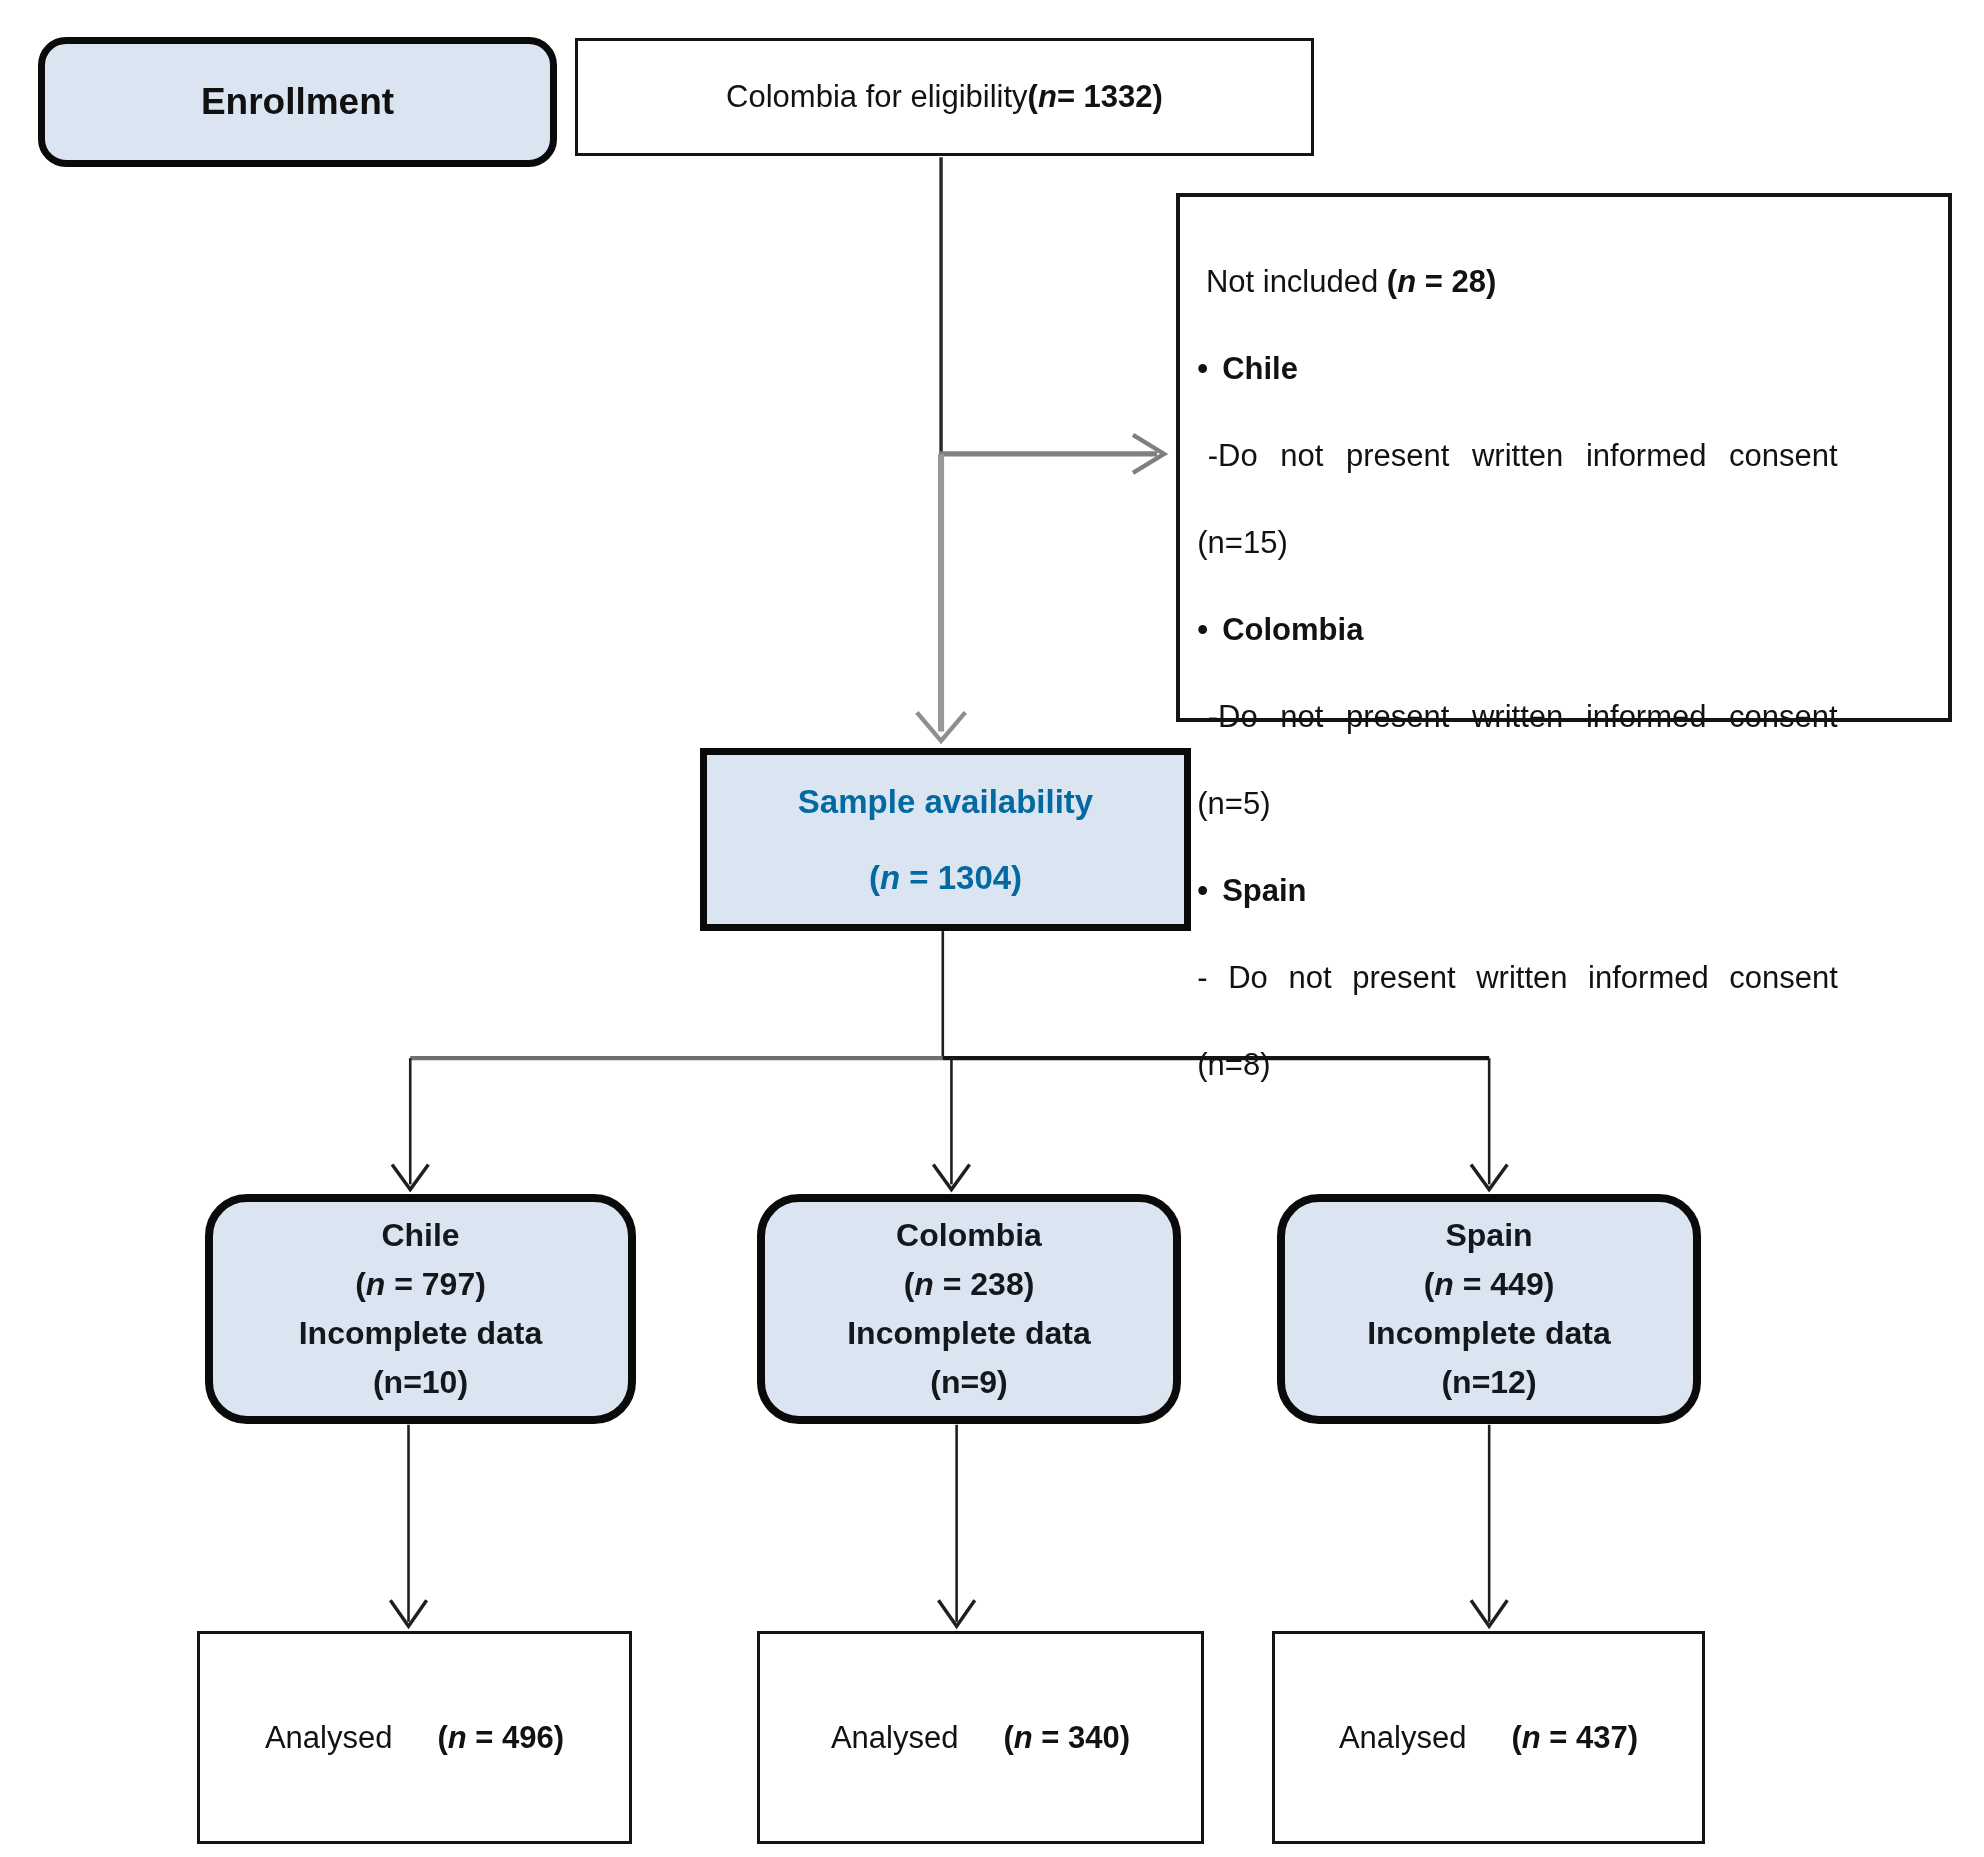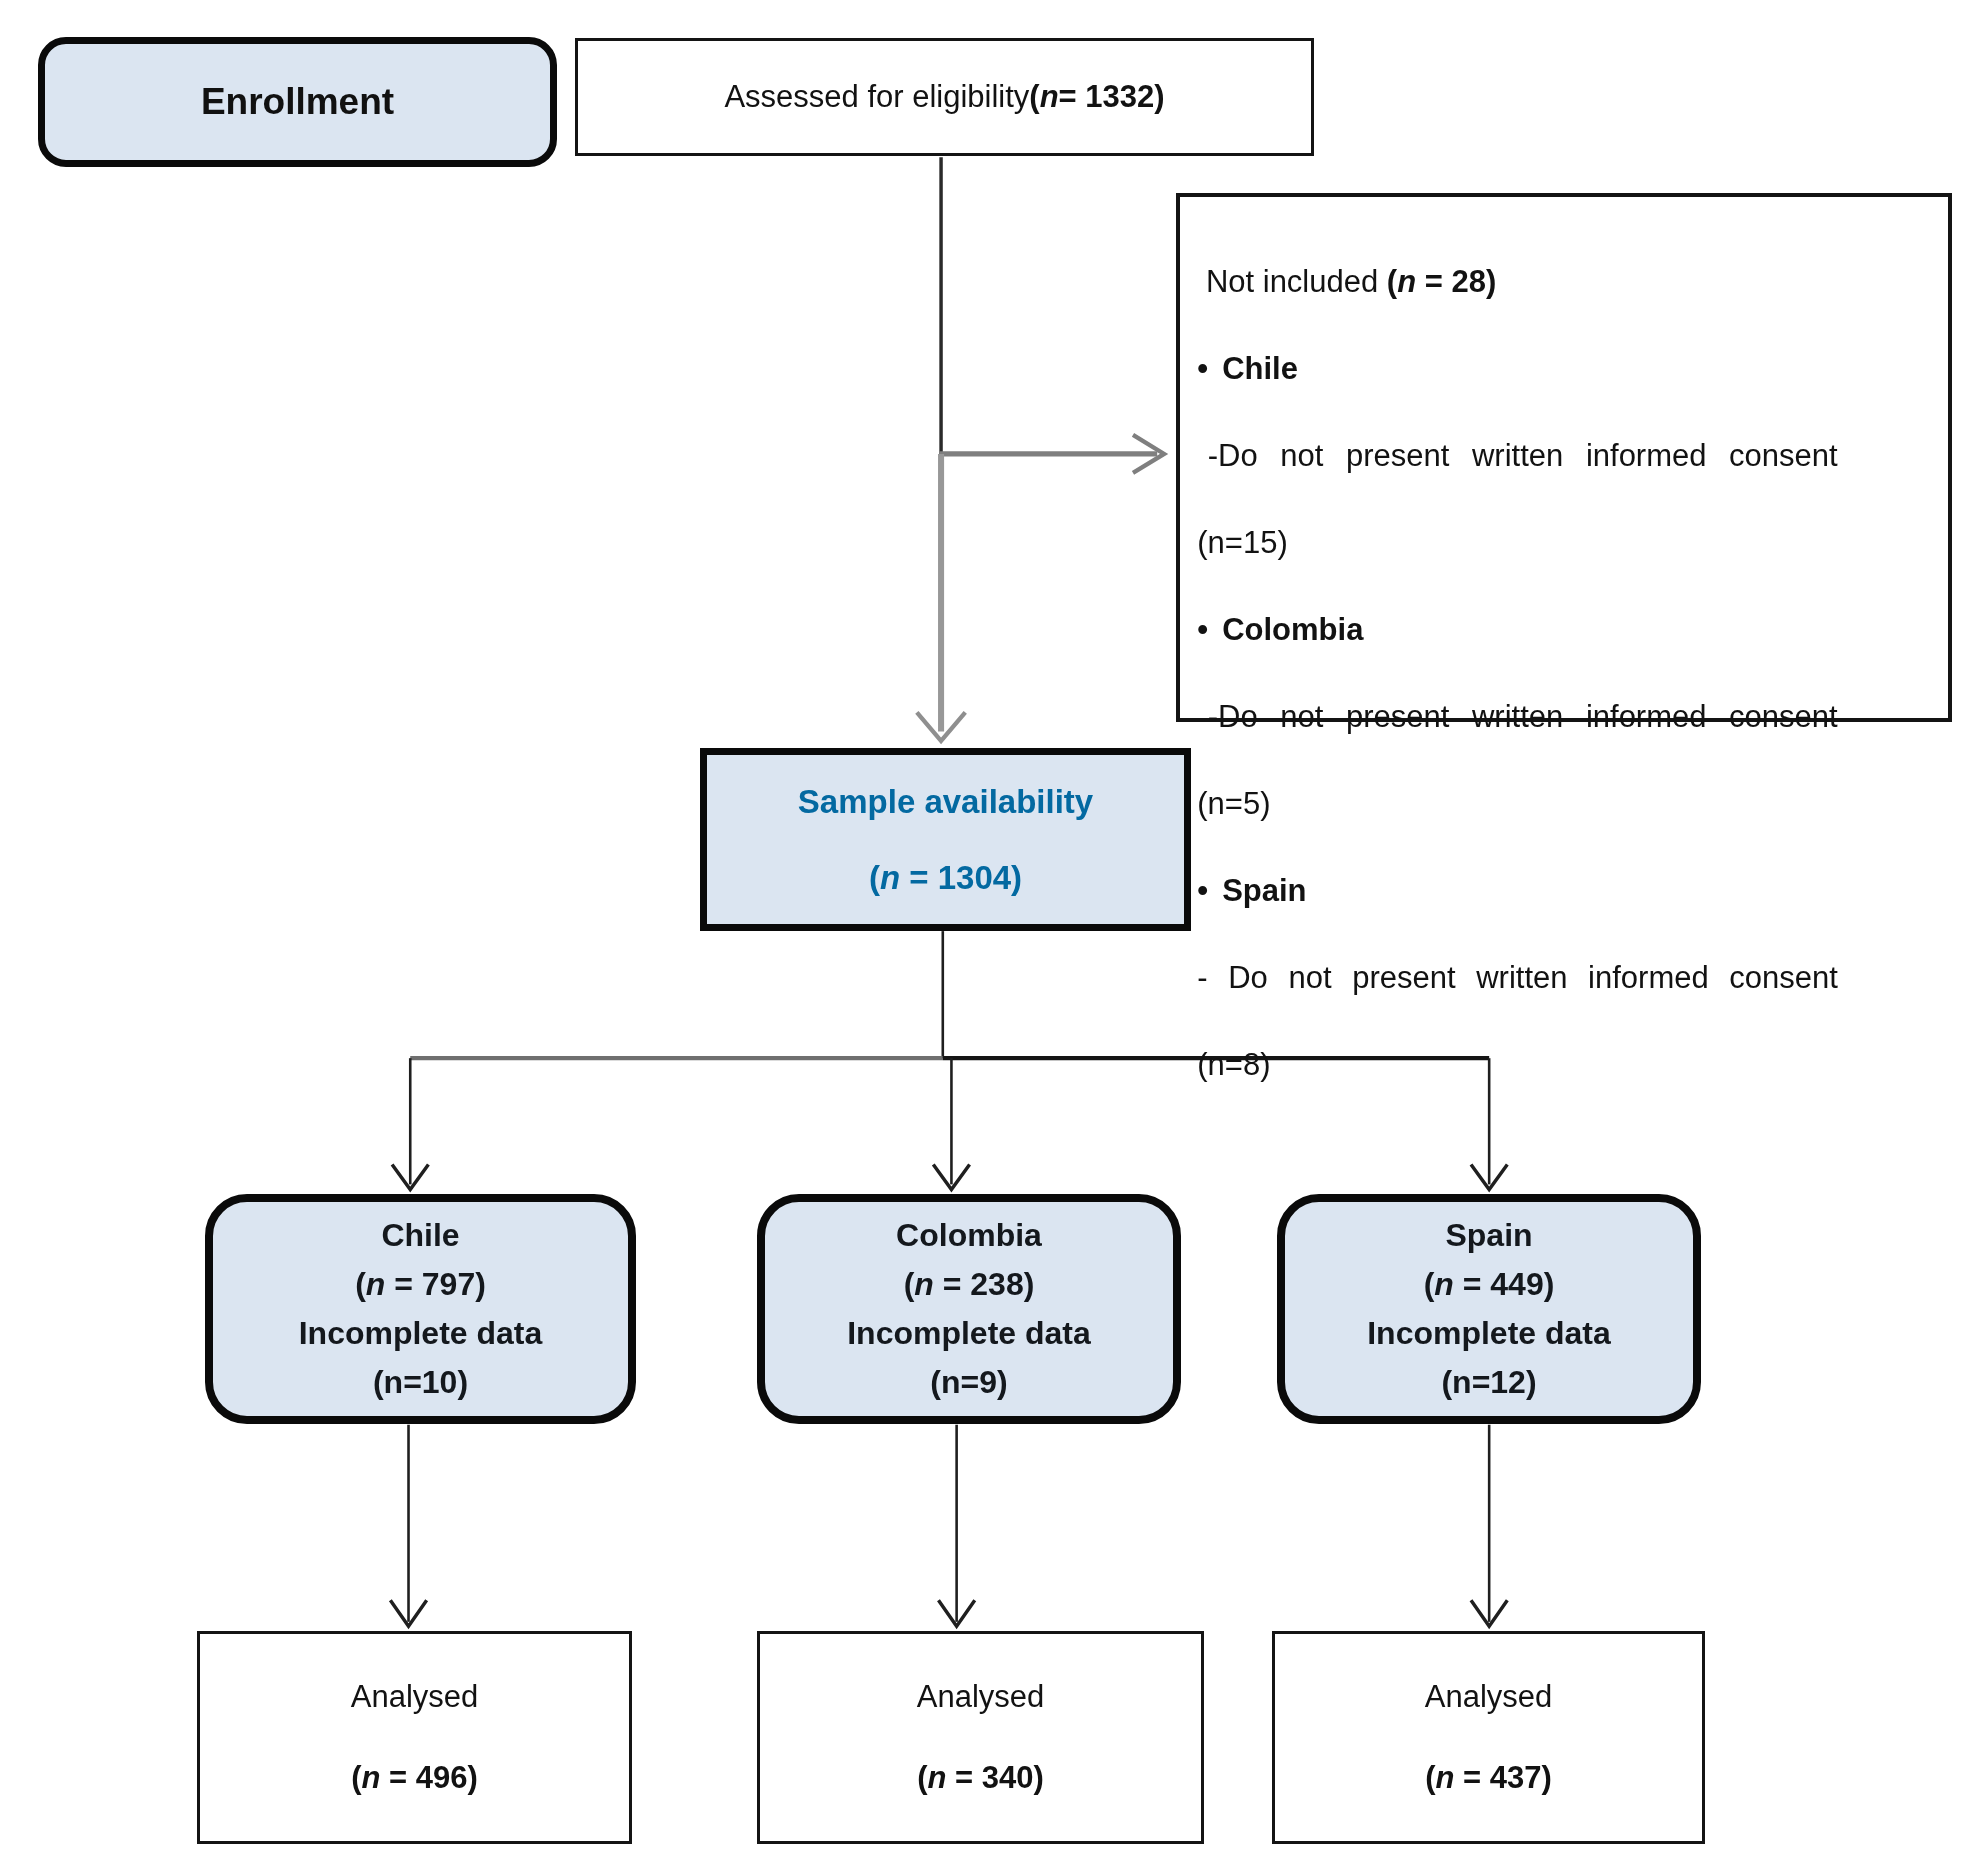--- a/index.html
+++ b/index.html
@@ -62,21 +62,21 @@
     text-align:center;
   }
   .country-box.c0{left:205px;width:431px;}
   .country-box.c1{left:757px;width:424px;}
   .country-box.c2{left:1277px;width:424px;}
 
   
   .analysed{
     top:1631px;height:213px;
     background:#ffffff;border:3.5px solid #141414;
-    display:flex;flex-direction:column;align-items:center;justify-content:center;
+    display:flex;flex-direction:row;align-items:center;justify-content:center;
     gap:45px;font-size:31px;text-align:center;
   }
   .analysed.a0{left:197px;width:435px;}
   .analysed.a1{left:757px;width:447px;}
   .analysed.a2{left:1272px;width:433px;}
 
   .bold{font-weight:bold;}
   .n-it{font-weight:bold;font-style:italic;}
 </style>
 </head>
@@ -111,21 +111,21 @@
     <polyline points="1085,1851 1106,1881 1127,1851" fill="none" stroke="#1f1f1f" stroke-width="4"></polyline>
     <line x1="1722" y1="1648" x2="1722" y2="1876" stroke="#1f1f1f" stroke-width="3"></line>
     <polyline points="1701,1851 1722,1881 1743,1851" fill="none" stroke="#1f1f1f" stroke-width="4"></polyline>
   </svg>
 
   <div class="box enrollment">
     <span>Enrollment</span>
   </div>
 
   <div class="box assessed">
-    <span>Assessed for eligibility </span>
+    <span>Colombia for eligibility </span>
       <span class="bold">(</span>
       <span class="n-it">n</span>
       <span class="bold"> = 1332)</span>
   </div>
 
   <div class="box notinc">
     <div class="line hdr">
       <span>Not included </span><span class="bold">(</span><span class="n-it">n</span><span class="bold"> = 28)</span>
     </div>
     <div class="line">

